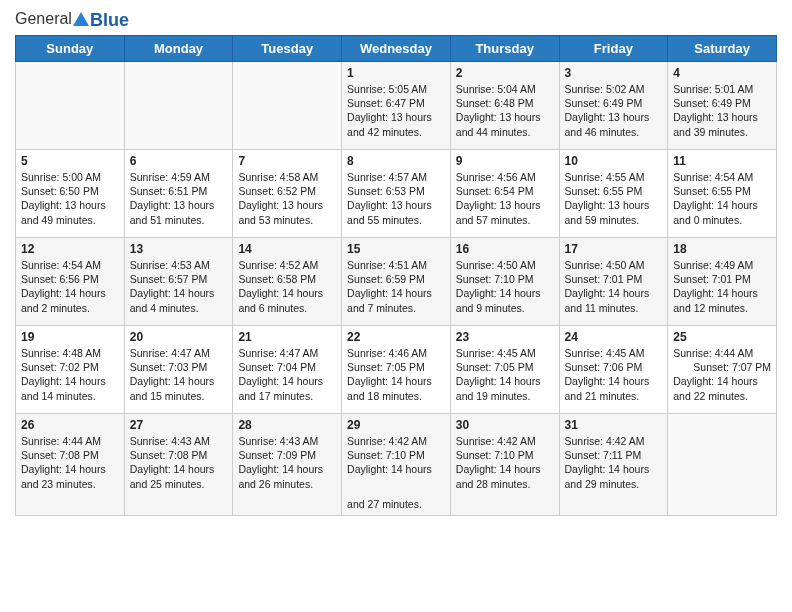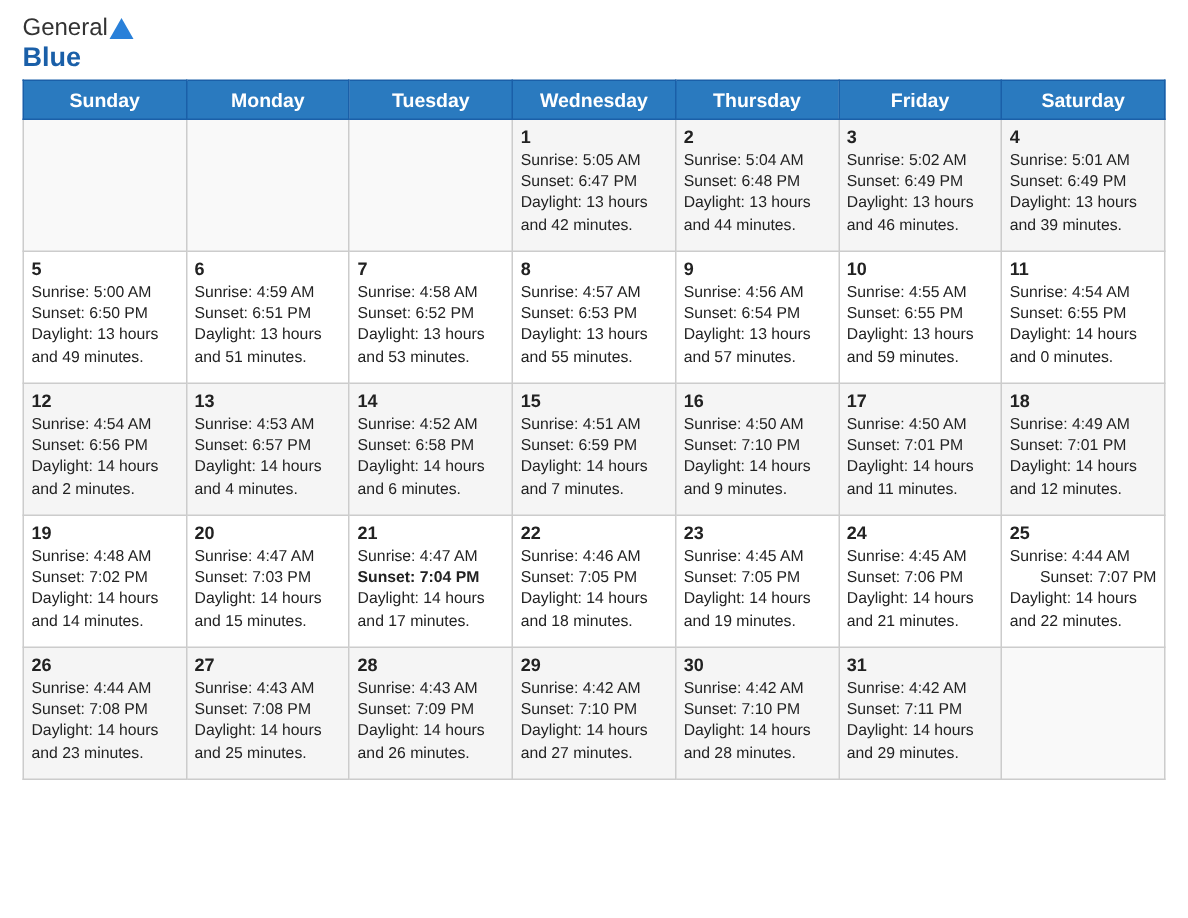--- a/index.html
+++ b/index.html
@@ -11,21 +11,21 @@
       padding: 10px 15px 15px 15px;
     }
     .header-top {
       display: flex;
       justify-content: space-between;
       align-items: flex-start;
       margin-bottom: 4px;
     }
     .logo {
       display: flex;
-      flex-direction: column;
+      flex-direction: row;
       align-items: flex-start;
     }
     .logo-general { color: #333; }
     .logo-blue { color: #1a5fa8; }
     .logo-row {
       display: flex;
       align-items: center;
     }
     .title-area {
       text-align: right;
@@ -258,21 +258,21 @@
         <td>
           <span class="day-num">20</span>
           <span style="display: block; line-height: 1.35;">Sunrise: 4:47 AM</span>
           <span style="display: block; line-height: 1.35;">Sunset: 7:03 PM</span>
           <span style="display: block; line-height: 1.35;">Daylight: 14 hours</span>
           <span style="display: block; line-height: 1.35;">and 15 minutes.</span>
         </td>
         <td>
           <span class="day-num">21</span>
           <span style="display: block; line-height: 1.35;">Sunrise: 4:47 AM</span>
-          <span style="display: block; line-height: 1.35; font-weight: bold;">Sunset: 7:04 PM</span>
+          <span style="display: block; line-height: 1.35;">Sunset: 7:04 PM</span>
           <span style="display: block; line-height: 1.35;">Daylight: 14 hours</span>
           <span style="display: block; line-height: 1.35;">and 17 minutes.</span>
         </td>
         <td>
           <span class="day-num">22</span>
           <span style="display: block; line-height: 1.35;">Sunrise: 4:46 AM</span>
           <span style="display: block; line-height: 1.35;">Sunset: 7:05 PM</span>
           <span style="display: block; line-height: 1.35;">Daylight: 14 hours</span>
           <span style="display: block; line-height: 1.35;">and 18 minutes.</span>
         </td>
@@ -318,21 +318,21 @@
           <span style="display: block; line-height: 1.35;">Sunrise: 4:43 AM</span>
           <span style="display: block; line-height: 1.35;">Sunset: 7:09 PM</span>
           <span style="display: block; line-height: 1.35;">Daylight: 14 hours</span>
           <span style="display: block; line-height: 1.35;">and 26 minutes.</span>
         </td>
         <td>
           <span class="day-num">29</span>
           <span style="display: block; line-height: 1.35;">Sunrise: 4:42 AM</span>
           <span style="display: block; line-height: 1.35;">Sunset: 7:10 PM</span>
           <span style="display: block; line-height: 1.35;">Daylight: 14 hours</span>
-          <span style="display: block; line-height: 1.35;">and 27 minutes.</span>
+          <span style="display: block; line-height: 1.35; margin-top: 20px;">and 27 minutes.</span>
         </td>
         <td>
           <span class="day-num">30</span>
           <span style="display: block; line-height: 1.35;">Sunrise: 4:42 AM</span>
           <span style="display: block; line-height: 1.35;">Sunset: 7:10 PM</span>
           <span style="display: block; line-height: 1.35;">Daylight: 14 hours</span>
           <span style="display: block; line-height: 1.35;">and 28 minutes.</span>
         </td>
         <td>
           <span class="day-num">31</span>

